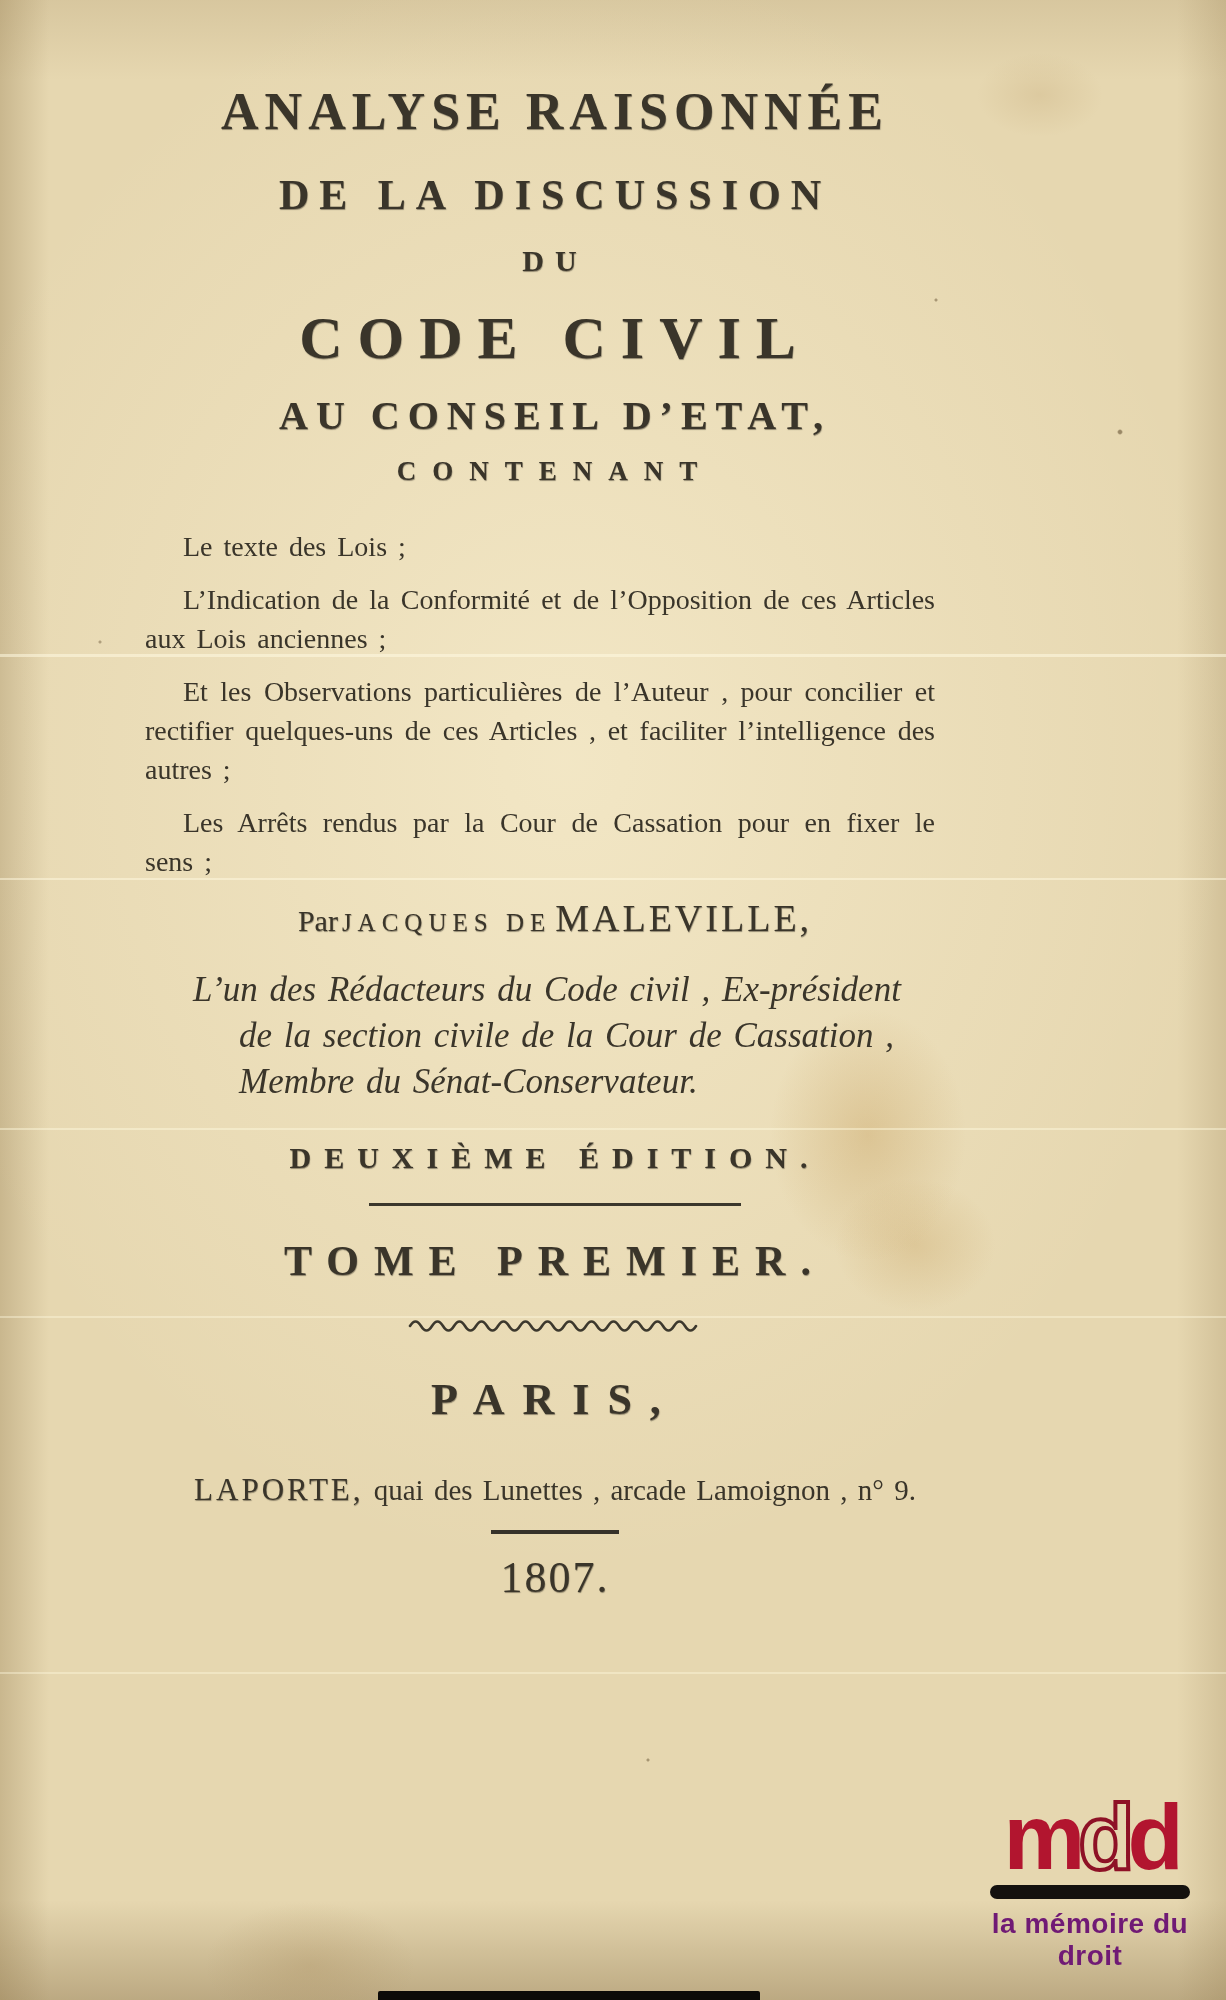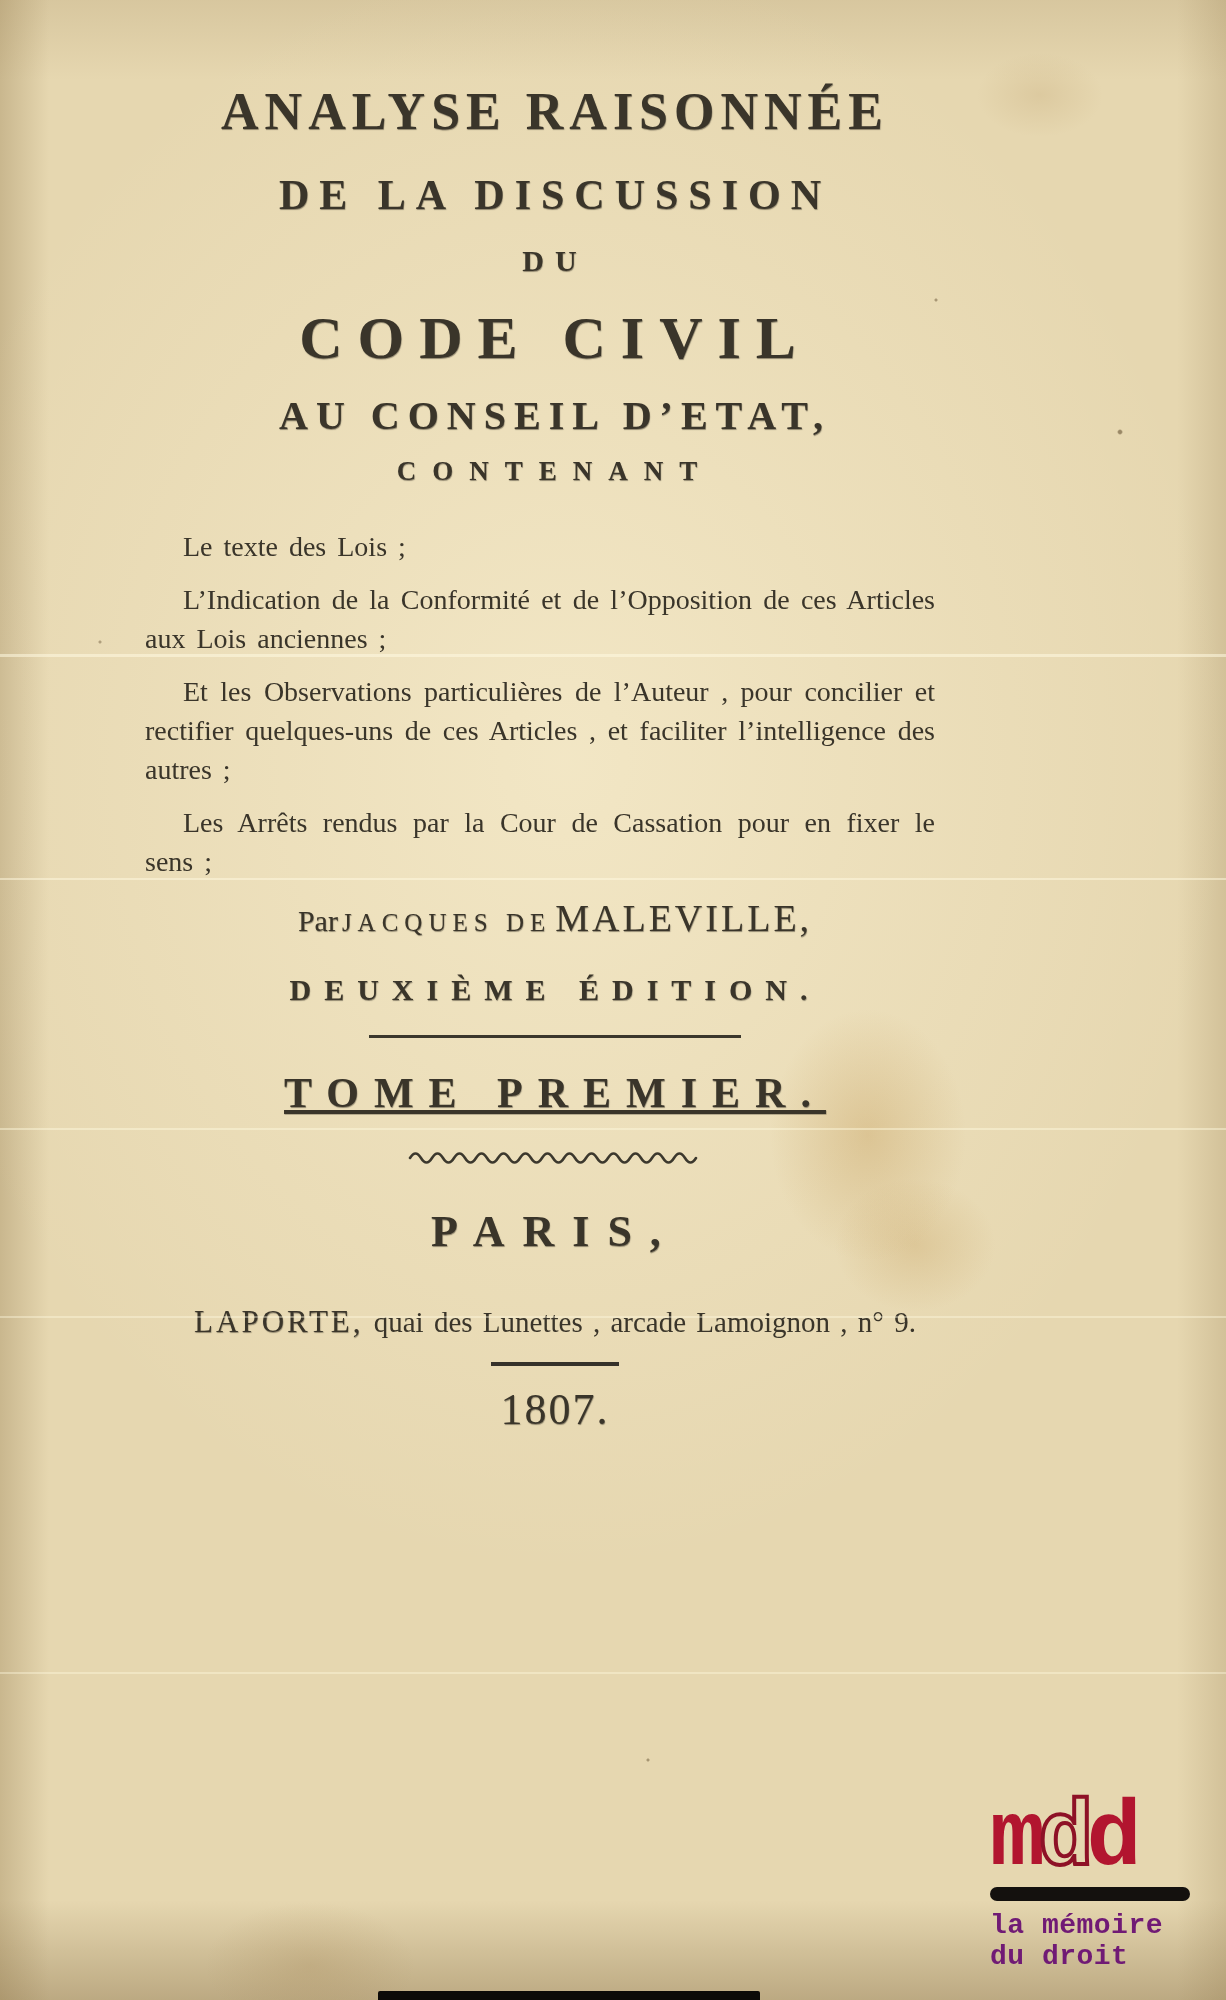--- a/index.html
+++ b/index.html
@@ -32,34 +32,34 @@
   .items{margin:42px 0 0 145px;width:790px;text-align:justify;font-size:28px;line-height:39px;word-spacing:4px;}
   .items p{margin:0 0 14px 0;text-indent:38px;}
   .byline{margin-top:18px;line-height:1;}
   .byline .pfx{font-size:30px;}
   .byline .giv{font-size:25px;letter-spacing:6px;text-transform:uppercase;}
   .byline .sur{font-size:38px;letter-spacing:3px;}
   .author-titles{margin:30px 0 0 193px;text-align:left;font-style:italic;font-size:35px;line-height:46px;word-spacing:3px;}
   .author-titles .ln2{padding-left:46px;}
   .edition{margin-top:38px;font-size:30px;font-weight:bold;letter-spacing:13px;line-height:1;}
   .rule1{margin:30px auto 0;width:372px;height:3px;background:#3b372c;}
-  .volume{margin-top:34px;font-size:42px;font-weight:bold;letter-spacing:15px;line-height:1;text-decoration:underline;}
+  .volume{margin-top:34px;font-size:42px;font-weight:bold;letter-spacing:15px;line-height:1;}
   .wavy{display:block;margin:36px auto 0;}
   .city{margin-top:44px;font-size:44px;font-weight:bold;letter-spacing:18px;line-height:1;}
   .publishers{margin-top:46px;font-size:29px;line-height:44px;word-spacing:3px;}
   .publishers .pname{font-size:31px;letter-spacing:3px;}
   .rule2{margin:18px auto 0;width:128px;height:4px;background:#36322a;}
   .year{margin-top:22px;font-size:44px;letter-spacing:2px;line-height:1;}
   .scanline{position:absolute;left:0;width:1226px;pointer-events:none;}
   .sl1{top:654px;height:3px;background:rgba(255,250,225,.55);}
   .sl2{top:878px;height:2px;background:rgba(255,250,225,.5);}
   .sl3{top:1128px;height:2px;background:rgba(255,250,225,.45);}
   .sl4{top:1316px;height:2px;background:rgba(255,250,225,.4);}
   .sl5{top:1672px;height:2px;background:rgba(255,250,225,.4);}
-  .mdd{position:absolute;right:36px;bottom:28px;width:200px;text-align:left;font-family:Liberation Mono, monospace;}
+  .mdd{position:absolute;right:36px;bottom:28px;width:200px;text-align:center;font-family:Liberation Sans, sans-serif;}
   .mdd-letters{font-size:92px;font-weight:bold;letter-spacing:-7px;line-height:.95;color:#b2152f;}
   .mdd-letters .outl{color:transparent;-webkit-text-stroke:4px #8e1126;}
   .mdd-bar{height:14px;border-radius:7px;background:#14110e;margin:4px 0 9px 0;}
   .mdd-tagline{font-size:28px;font-weight:bold;color:#701a75;letter-spacing:.5px;}
   .bottom-strip{position:absolute;left:378px;bottom:0;width:382px;height:9px;background:#0c0a08;border-radius:2px 2px 0 0;}
 </style>
 </head>
 <body>
 
 <div class="content">
@@ -77,20 +77,25 @@
     <p>Et les Observations particulières de l’Auteur , pour concilier et rectifier quelques-uns de ces Articles , et faciliter l’intelligence des autres ;</p>
     <p>Les Arrêts rendus par la Cour de Cassation pour en fixer le sens ;</p>
   </div>
 
   <div class="byline ink">
     <span class="pfx">Par</span>
     <span class="giv">Jacques de</span>
     <span class="sur">MALEVILLE,</span>
   </div>
 
+  <div class="author-titles">
+    <div class="ln1">L’un des Rédacteurs du Code civil , Ex-président</div>
+    <div class="ln2">de la section civile de la Cour de Cassation ,</div>
+    <div class="ln2">Membre du Sénat-Conservateur.</div>
+  </div>
 
   <div class="edition ink">DEUXIÈME ÉDITION.</div>
 
   <div class="rule1"></div>
 
   <div class="volume ink">TOME PREMIER.</div>
 
   <svg class="wavy" width="300" height="16" viewBox="0 0 300 16">
     <path d="M5 8 q 5.5 -9 11 0 t 11 0 t 11 0 t 11 0 t 11 0 t 11 0 t 11 0 t 11 0 t 11 0 t 11 0 t 11 0 t 11 0 t 11 0 t 11 0 t 11 0 t 11 0 t 11 0 t 11 0 t 11 0 t 11 0 t 11 0 t 11 0 t 11 0 t 11 0 t 11 0 t 11 0" fill="none" stroke="#3c382d" stroke-width="2.6" stroke-linecap="round"></path>
   </svg>

